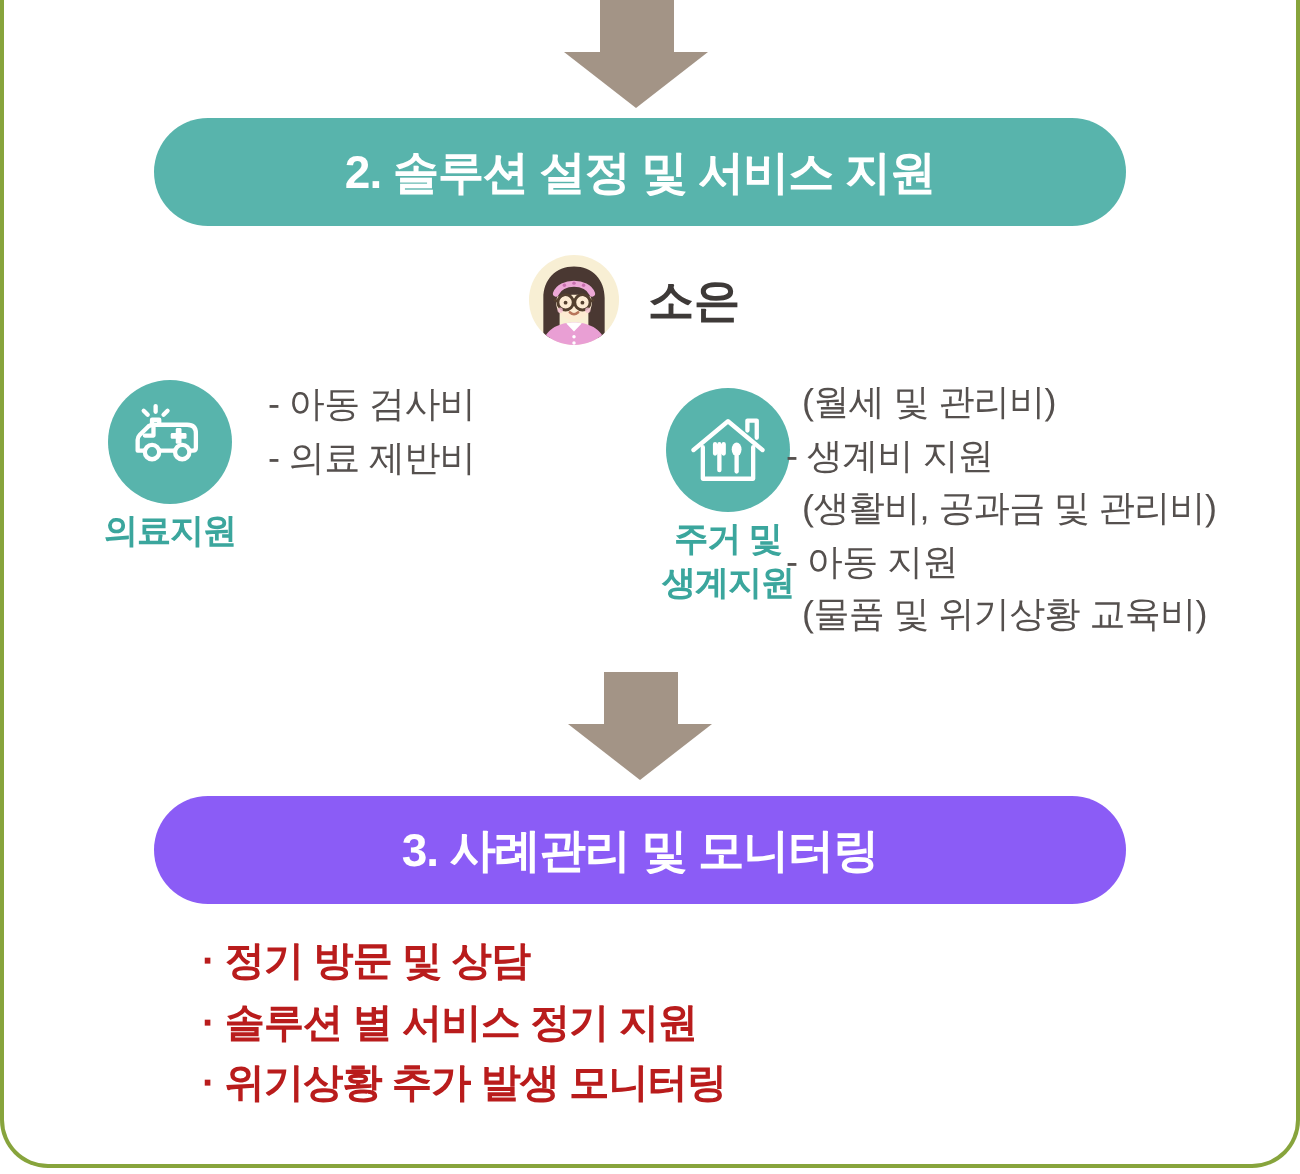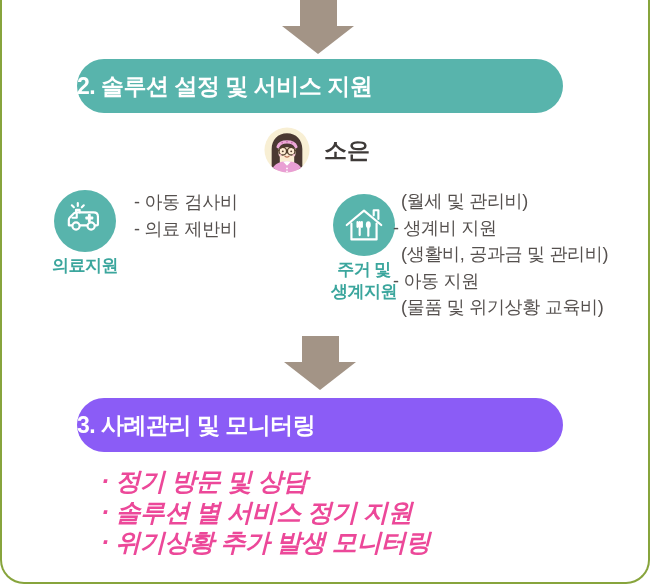--- a/index.html
+++ b/index.html
@@ -20,21 +20,21 @@
   
   .arrow { position:absolute; display:flex; flex-direction:column; align-items:center; width:72px; }
   .arrow .stem { width:37px; height:26px; background:#A39486; }
   .arrow .head { width:0; height:0; border-left:36px solid transparent; border-right:36px solid transparent; border-top:28px solid #A39486; }
   .arrow1 { left:280px; top:0; }
   .arrow2 { left:282px; top:336px; }
 
   
   .banner {
     position:absolute; left:75px; width:486px; height:54px;
-    border-radius:27px; display:flex; align-items:center; 
+    border-radius:27px; display:flex; align-items:center; justify-content:center;
     color:#ffffff; font-size:23px; font-weight:800; letter-spacing:-0.5px;
   }
   .banner2 { top:59px; background:#58B4AC; }
   .banner3 { top:398px; background:#8b5cf6; }
 
   
   .person { position:absolute; left:262px; top:127px; display:flex; align-items:center; gap:14px; }
   .avatar { width:46px; height:46px; display:block; }
   .person-name { font-size:23px; font-weight:700; color:#3E3A38; }
 
@@ -51,21 +51,21 @@
     line-height:22px; text-align:center; white-space:pre-line; letter-spacing:-0.5px;
   }
 
   
   .lines { position:absolute; font-size:18px; font-weight:500; color:#55504E; letter-spacing:-0.3px; }
   .medical-lines { left:132px; top:189px; line-height:27px; }
   .housing-lines { left:391px; top:188px; line-height:26.5px; }
   .lines .indent { padding-left:8px; }
 
   
-  .bullets { position:absolute; left:99px; top:466px; font-size:25px; font-weight:600; color:#ec4899; line-height:30.5px; letter-spacing:-0.4px;font-style:italic; }
+  .bullets { position:absolute; left:99px; top:466px; font-size:20px; font-weight:600; color:#b91c1c; line-height:30.5px; letter-spacing:-0.4px; }
 </style>
 </head>
 <body>
 
 <div class="card">
 
   <div class="arrow arrow1">
     <div class="stem"></div>
     <div class="head"></div>
   </div>

